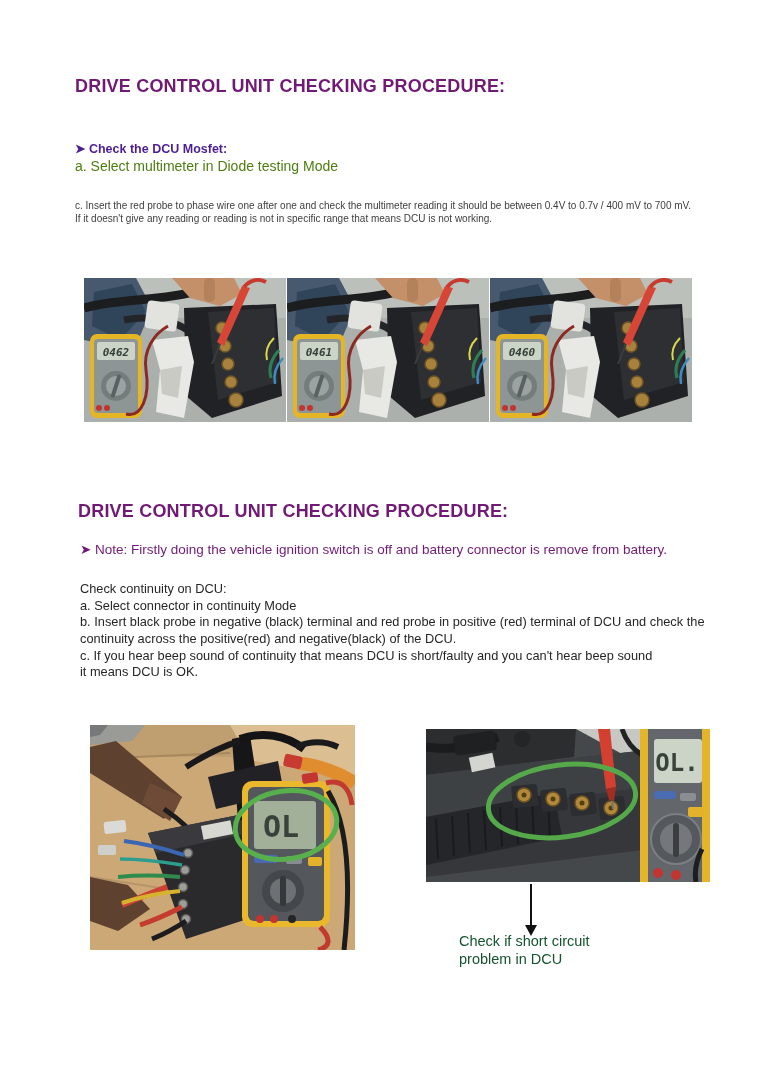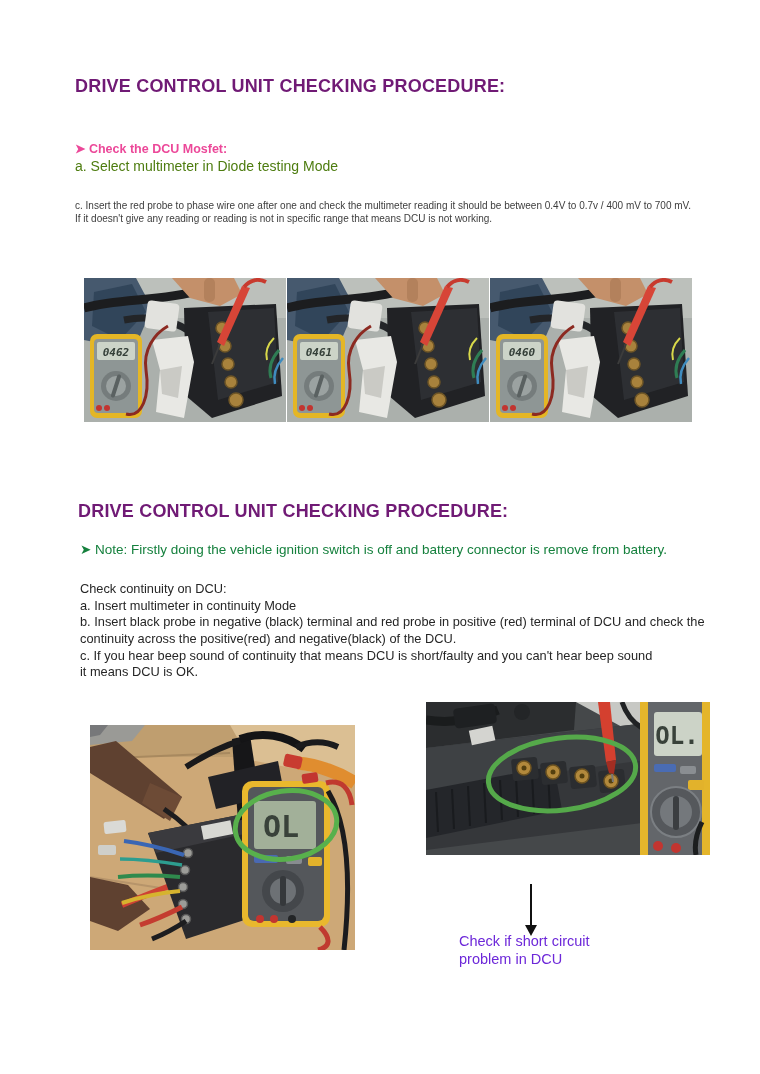--- a/index.html
+++ b/index.html
@@ -18,52 +18,52 @@
     font-weight: 700;
     color: #701a75;
     letter-spacing: 0.2px;
     white-space: nowrap;
   }
   .h1-first  { left: 75px; top: 76px; }
   .h1-second { left: 78px; top: 501px; }
 
   .mosfet-heading {
     position: absolute; left: 75px; top: 141px;
-    font-size: 12.5px; font-weight: 700; color: #ec4899;
+    font-size: 12.5px; font-weight: 700; color: #4c1d95;
   }
   .step { position: absolute; left: 75px; font-size: 14px; color: #4d7c0f; }
   .step-a { top: 158px; }
   .step-b { top: 178px; }
   .step-c {
     position: absolute; left: 75px; top: 200px; width: 622px;
     font-size: 10px; line-height: 1.28; color: #3d3d3d;
   }
 
   .photo-row {
     position: absolute; left: 84px; top: 278px;
     display: flex; gap: 1px;
   }
   .photo-row svg, .figure svg { display: block; }
 
   .note {
     position: absolute; left: 80px; top: 541px;
-    font-size: 13.5px; color: #15803d; white-space: nowrap;
+    font-size: 13.5px; color: #701a75; white-space: nowrap;
   }
   .continuity {
     position: absolute; left: 80px; top: 581px; width: 641px;
     font-size: 12.8px; font-weight: 400; color: #262626; line-height: 1.3;
   }
   .pre { white-space: pre-line; }
 
   .figure-left  { position: absolute; left: 90px;  top: 725px; }
-  .figure-right { position: absolute; left: 413px; top: 702px; padding-left: 13px; }
+  .figure-right { position: absolute; left: 413px; top: 729px; padding-left: 13px; }
   .down-arrow   { position: absolute; left: 520px; top: 884px; }
   .caption {
     position: absolute; left: 459px; top: 932px;
-    font-size: 14.5px; line-height: 1.26; color: #6d28d9;
+    font-size: 14.5px; line-height: 1.26; color: #14532d;
     white-space: pre-line;
   }
 
   .lcd-a {
     font-family: "DejaVu Sans Mono", monospace;
     font-size: 11px; font-weight: 700; font-style: italic; fill: #343f38;
   }
   .lcd-b {
     font-family: "DejaVu Sans Mono", monospace;
     font-size: 30px; font-weight: 700; fill: #39423a;
@@ -257,21 +257,21 @@
       <use href="#sceneA"></use>
       <text x="32" y="78" text-anchor="middle" class="lcd-a">0460</text>
     </svg>
   </div>
 
   <div class="h1 h1-second">DRIVE CONTROL UNIT CHECKING PROCEDURE:</div>
   <div class="note">➤ Note: Firstly doing the vehicle ignition switch is off and battery connector is remove from battery.</div>
 
   <div class="continuity">
     <div>Check continuity on DCU:</div>
-    <div>a. Insert multimeter in continuity Mode</div>
+    <div>a. Select connector in continuity Mode</div>
     <div>b. Insert black probe in negative (black) terminal and red probe in positive (red) terminal of DCU and check the continuity across the positive(red) and negative(black) of the DCU.</div>
     <div class="pre">c. If you hear beep sound of continuity that means DCU is short/faulty and you can't hear beep sound
 it means DCU is OK.</div>
   </div>
 
   <figure class="figure figure-left">
     <svg width="265" height="225" viewBox="0 0 265 225">
       <use href="#sceneB"></use>
       <text x="191" y="112" text-anchor="middle" class="lcd-b">OL</text>
     </svg>

